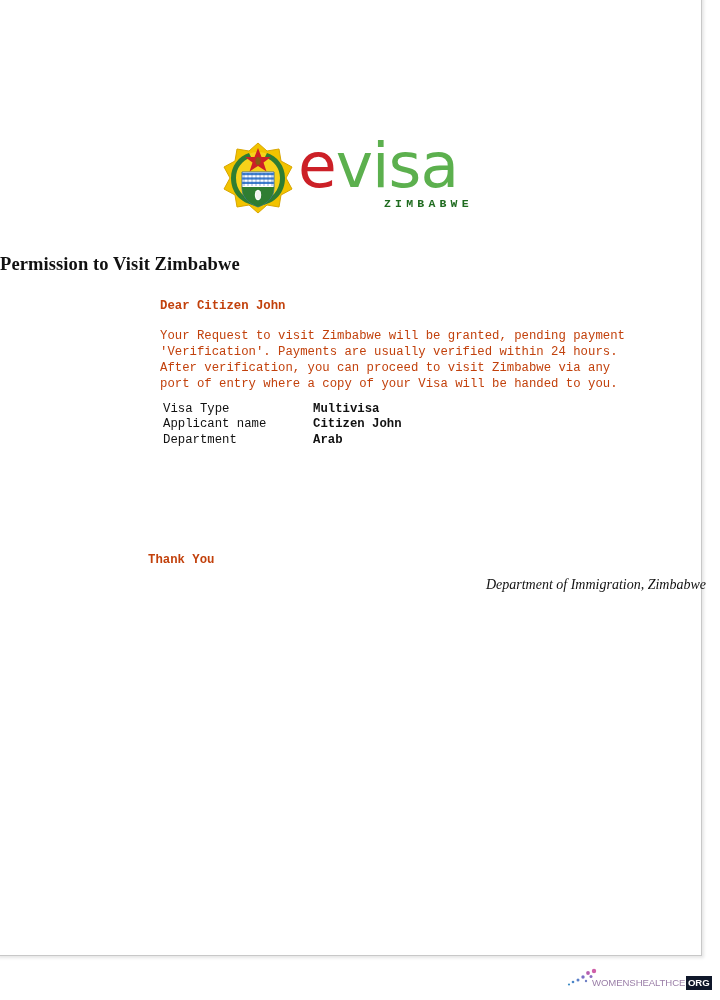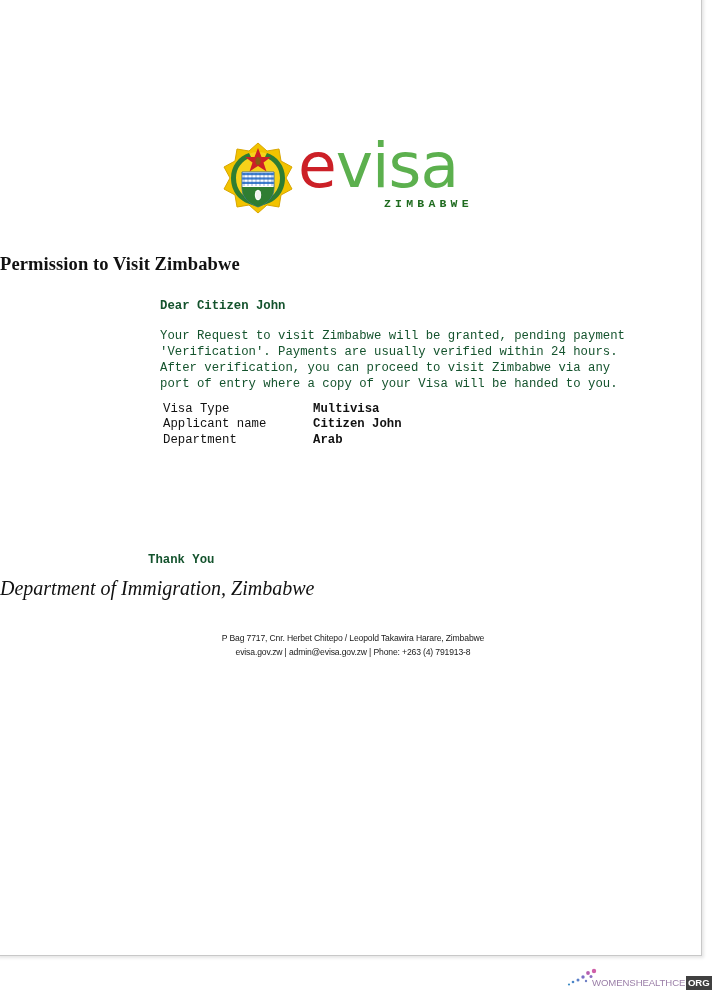--- a/index.html
+++ b/index.html
@@ -95,21 +95,21 @@
     font-size: 18.5px;
     font-weight: 700;
     color: #111111;
     letter-spacing: 0.1px;
   }
 
   .mono {
     font-family: "Liberation Mono", "DejaVu Sans Mono", monospace;
     font-size: 12.3px;
     line-height: 16.1px;
-    color: #14532d;
+    color: #c2410c;
     white-space: pre;
   }
 
   #salutation {
     position: absolute;
     left: 160px;
     top: 298px;
     font-weight: 700;
   }
 
@@ -158,24 +158,24 @@
     left: 148px;
     top: 552px;
     font-weight: 700;
   }
 
   #signature-line {
     position: absolute;
     left: 0;
     top: 577px;
     width: 706px;
-    text-align: left;
+    text-align: right;
     font-family: "Liberation Serif", serif;
     font-style: italic;
-    font-size: 20px;
+    font-size: 14px;
     font-weight: 400;
     color: #111111;
   }
 
   
   #footer-address {
     position: absolute;
     left: 0;
     top: 632px;
     width: 706px;
@@ -211,21 +211,21 @@
     font-size: 9.6px;
     font-weight: 400;
     color: #9b7fa8;
     letter-spacing: -0.1px;
     white-space: nowrap;
   }
   #watermark-org {
     position: absolute;
     left: 120px;
     top: 8px;
-    background: #404040;
+    background: #0f172a;
     color: #ffffff;
     font-family: "Liberation Sans", sans-serif;
     font-size: 9.6px;
     font-weight: 700;
     line-height: 12px;
     padding: 1px 2px 1px 2px;
     letter-spacing: -0.1px;
     white-space: nowrap;
   }
 </style>
@@ -299,24 +299,20 @@
         </tr>
       </tbody>
     </table>
   </div>
 
 
   <div id="thank-you" class="mono">Thank You</div>
 
   <div id="signature-line">Department of Immigration, Zimbabwe</div>
 
-  <div id="footer-address">
-    <div>P Bag 7717, Cnr. Herbet Chitepo / Leopold Takawira Harare, Zimbabwe</div>
-    <div>evisa.gov.zw | admin@evisa.gov.zw | Phone: +263 (4) 791913-8</div>
-  </div>
 
 </div>
 
 <div id="watermark">
   <svg id="watermark-dots" viewBox="0 0 34 22">
     <circle cx="28" cy="3" r="2.2" fill="#cf5fa8"></circle>
     <circle cx="22" cy="5" r="1.9" fill="#b65fb0"></circle>
     <circle cx="25" cy="8.5" r="1.5" fill="#8a6fc0"></circle>
     <circle cx="17" cy="9" r="1.7" fill="#7a6fc4"></circle>
     <circle cx="12" cy="12" r="1.5" fill="#5a7fc8"></circle>

